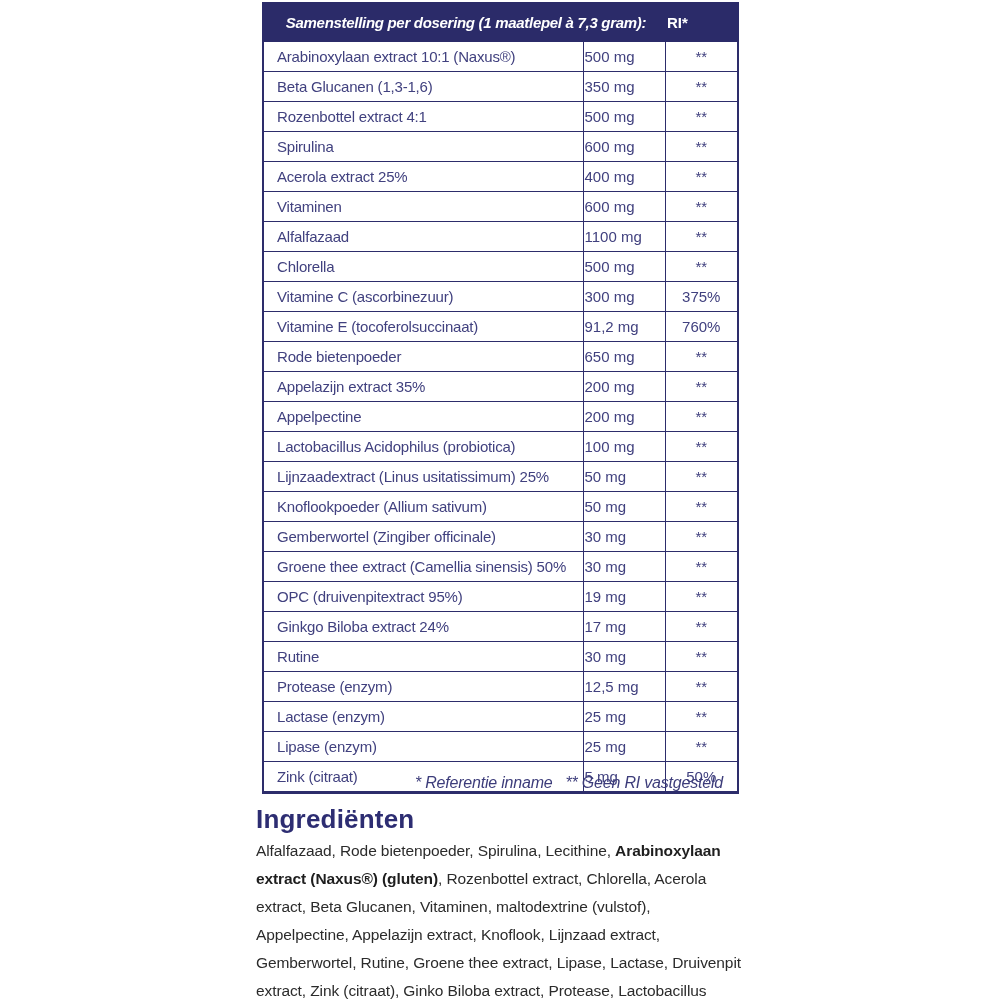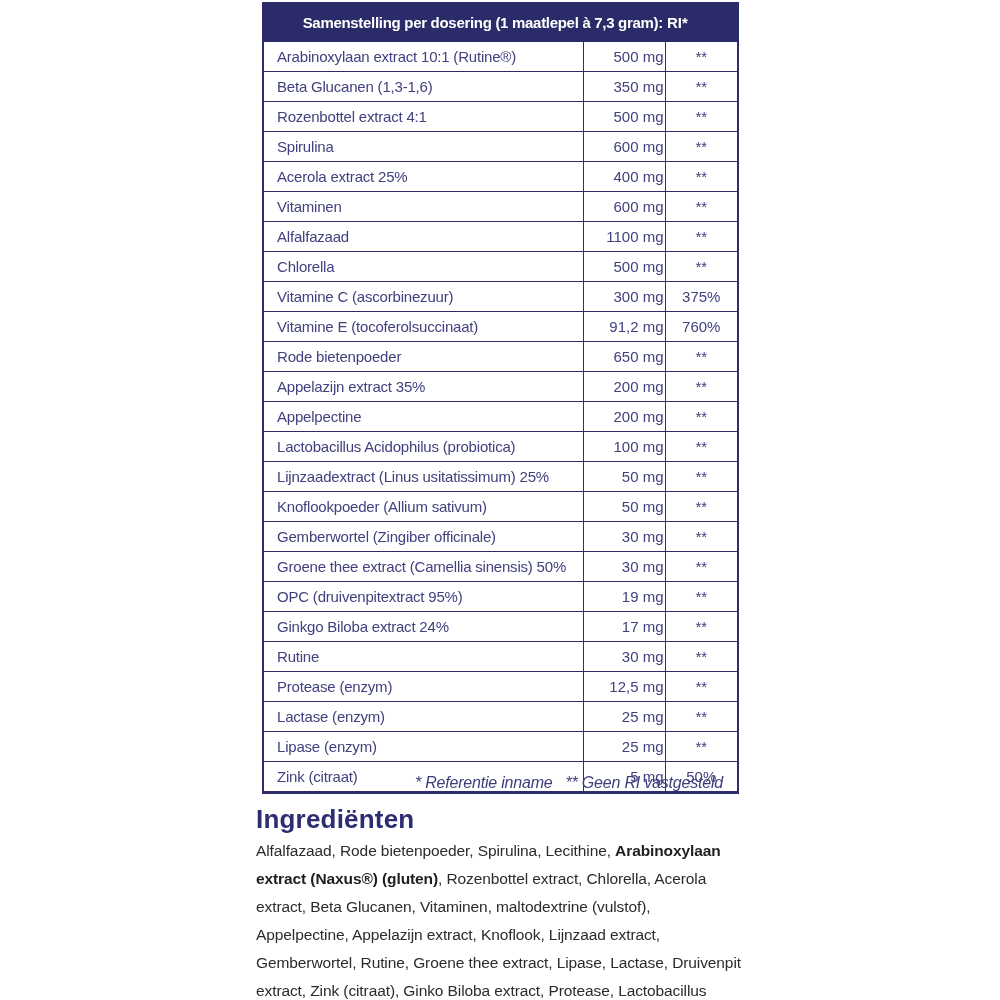--- a/index.html
+++ b/index.html
@@ -29,43 +29,44 @@
   .comp-table thead th {
     background: #2b2b69;
     color: #ffffff;
     height: 34px;
     font-size: 15px;
     font-weight: bold;
     vertical-align: middle;
     border: 2px solid #2b2b69;
   }
   .comp-table th.th-title {
-    text-align: right;
+    text-align: center;
     padding-left: 5px;
     letter-spacing: -0.3px;
+    font-style: italic;
   }
   .comp-table th.th-ri {
     width: 69px;
     text-align: left;
   }
   .comp-table td {
     border: 1.5px solid #2d2d6b;
     height: 27px;
     font-size: 15px;
     vertical-align: middle;
     background: #ffffff;
   }
   .comp-table td.col-name {
     text-align: left;
     padding-left: 13px;
     letter-spacing: -0.2px;
   }
   .comp-table td.col-amount {
     width: 79px;
-    text-align: right;
+    text-align: left;
   }
   .comp-table td.col-ri {
     width: 69px;
     text-align: center;
   }
 
   
   .footnote {
     position: absolute;
     left: 246px;
@@ -108,21 +109,21 @@
 
 <table class="comp-table">
   <thead>
     <tr>
       <th class="th-title" colspan="2">Samenstelling per dosering (1 maatlepel à 7,3 gram):</th>
       <th class="th-ri">RI*</th>
     </tr>
   </thead>
   <tbody id="rows">
       <tr>
-        <td class="col-name">Arabinoxylaan extract 10:1 (Rutine®)</td>
+        <td class="col-name">Arabinoxylaan extract 10:1 (Naxus®)</td>
         <td class="col-amount">500 mg</td>
         <td class="col-ri">**</td>
       </tr>
       <tr>
         <td class="col-name">Beta Glucanen (1,3-1,6)</td>
         <td class="col-amount">350 mg</td>
         <td class="col-ri">**</td>
       </tr>
       <tr>
         <td class="col-name">Rozenbottel extract 4:1</td>

